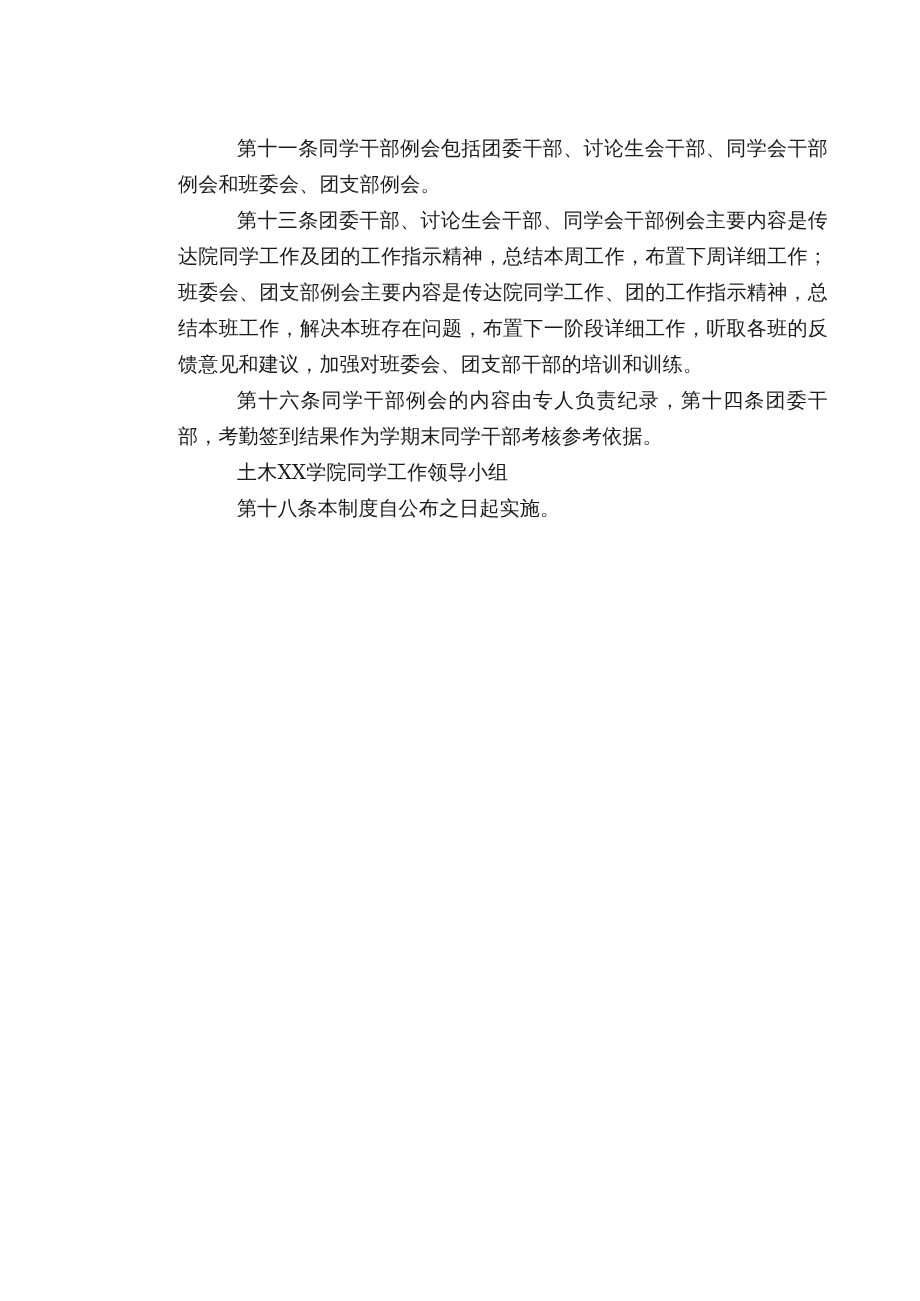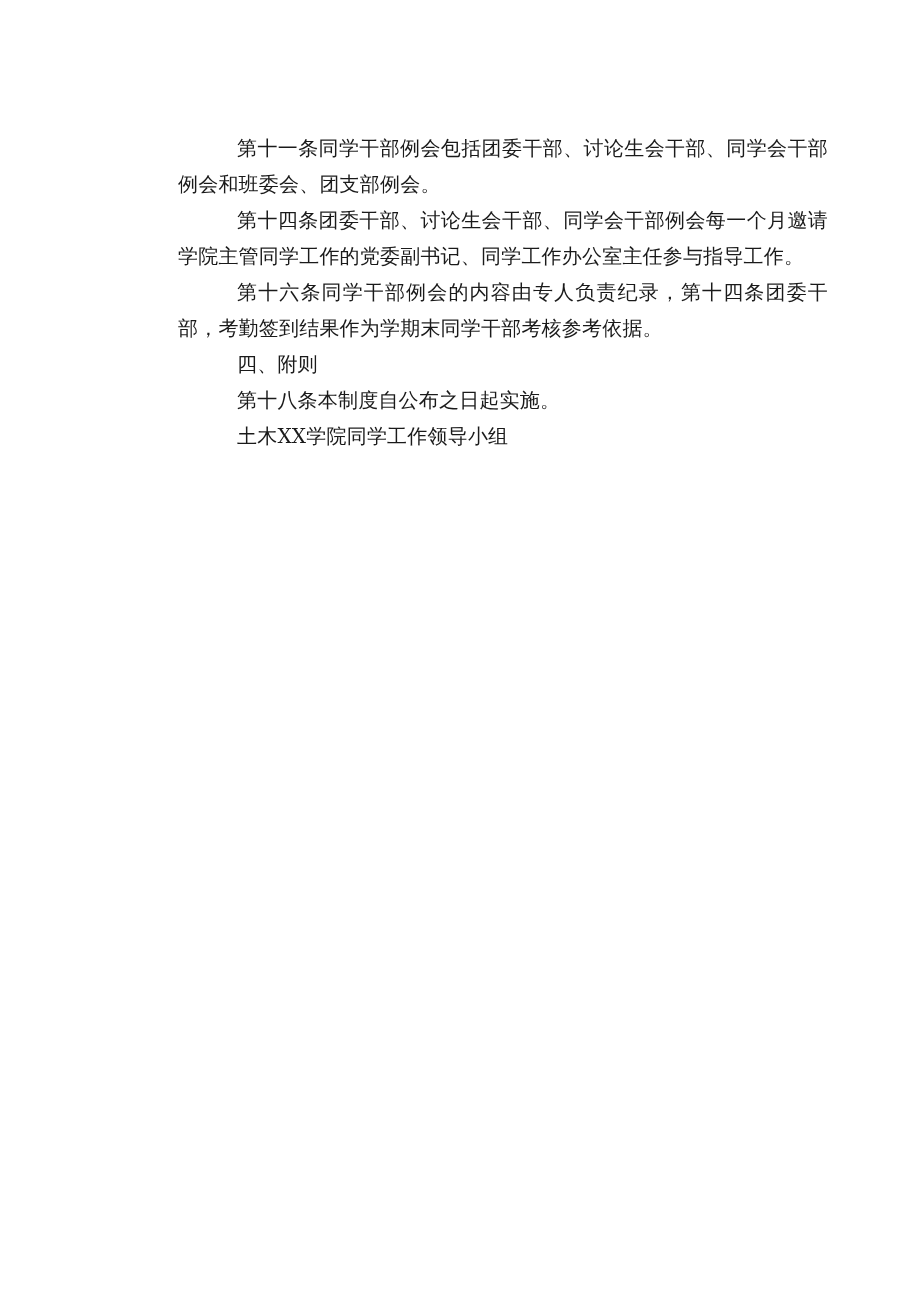--- a/index.html
+++ b/index.html
@@ -11,18 +11,17 @@
     line-height: 36px;
     margin-left: 40px;
   }
   .para { margin: 0; text-indent: 2.95em; text-align: justify; text-align-last: left; letter-spacing: 0.2px; }
 </style>
 </head>
 <body>
 
 <div class="page">
   <p class="para">第十一条同学干部例会包括团委干部、讨论生会干部、同学会干部例会和班委会、团支部例会。</p>
-  <p class="para">第十四条团委干部、讨论生会干部、同学会干部例会每一个月邀请学院主管同学工作的党委副书记、同学工作办公室主任参与指导工作。</p>
+  <p class="para">第十三条团委干部、讨论生会干部、同学会干部例会主要内容是传达院同学工作及团的工作指示精神，总结本周工作，布置下周详细工作；班委会、团支部例会主要内容是传达院同学工作、团的工作指示精神，总结本班工作，解决本班存在问题，布置下一阶段详细工作，听取各班的反馈意见和建议，加强对班委会、团支部干部的培训和训练。</p>
   <p class="para">第十六条同学干部例会的内容由专人负责纪录，第十四条团委干部，考勤签到结果作为学期末同学干部考核参考依据。</p>
-  <p class="para">四、附则</p>
+  <p class="para">土木XX学院同学工作领导小组</p>
   <p class="para">第十八条本制度自公布之日起实施。</p>
-  <p class="para">土木XX学院同学工作领导小组</p>
 </div>
 
 </body></html>

